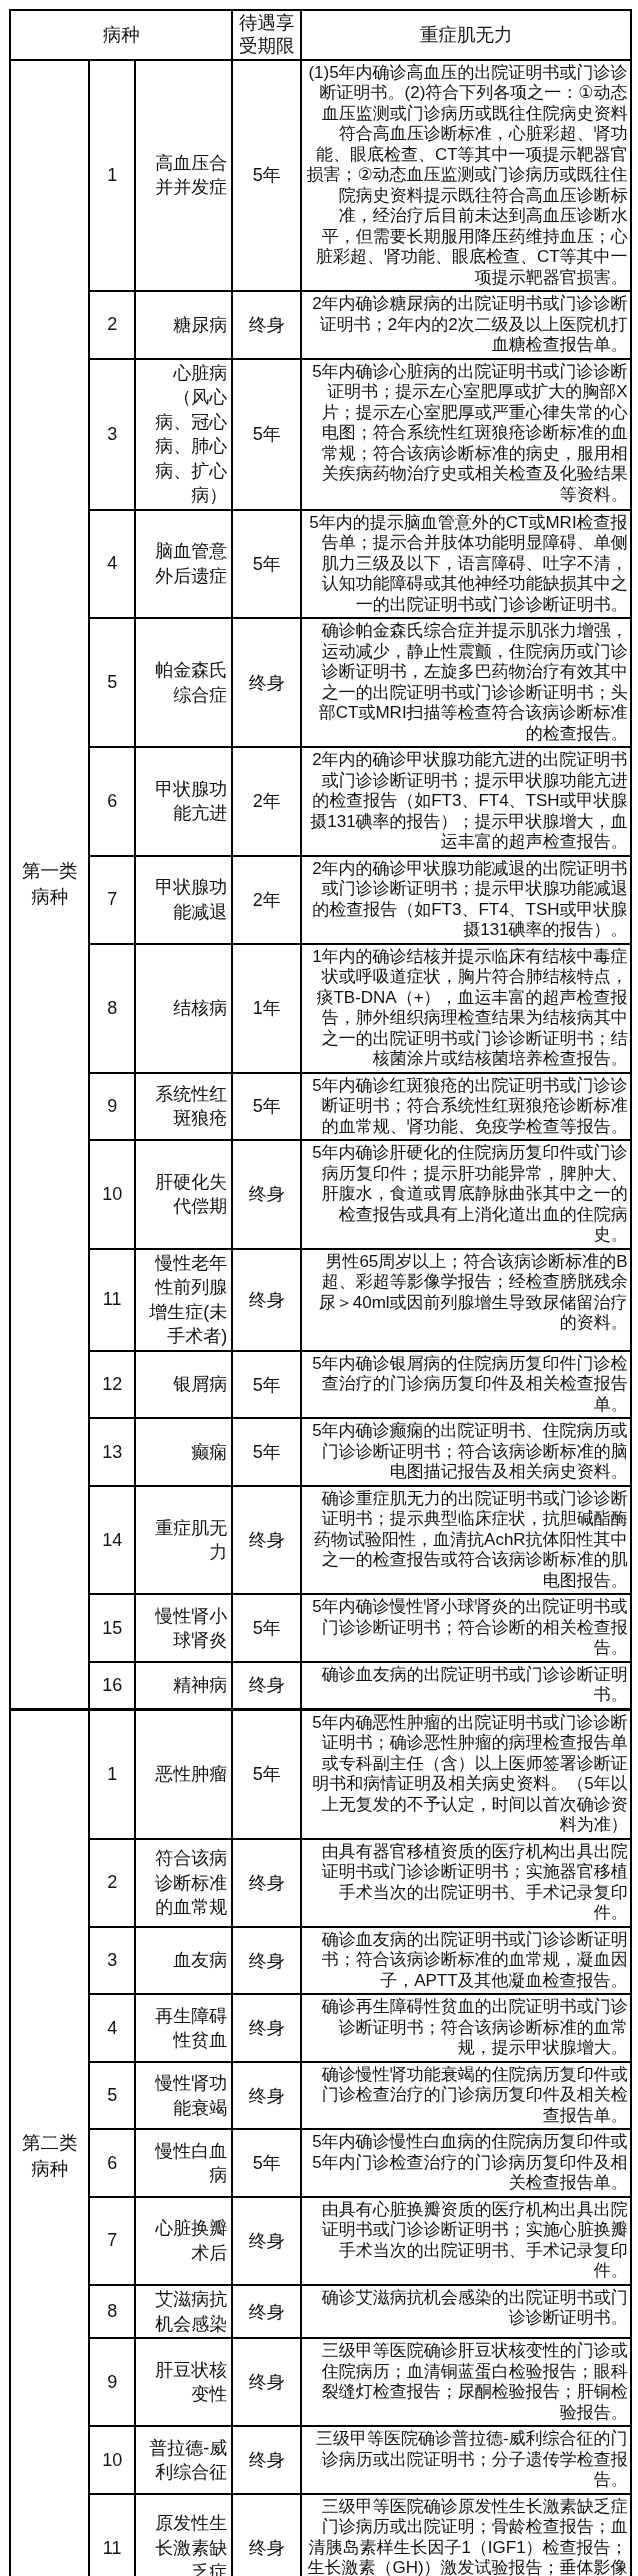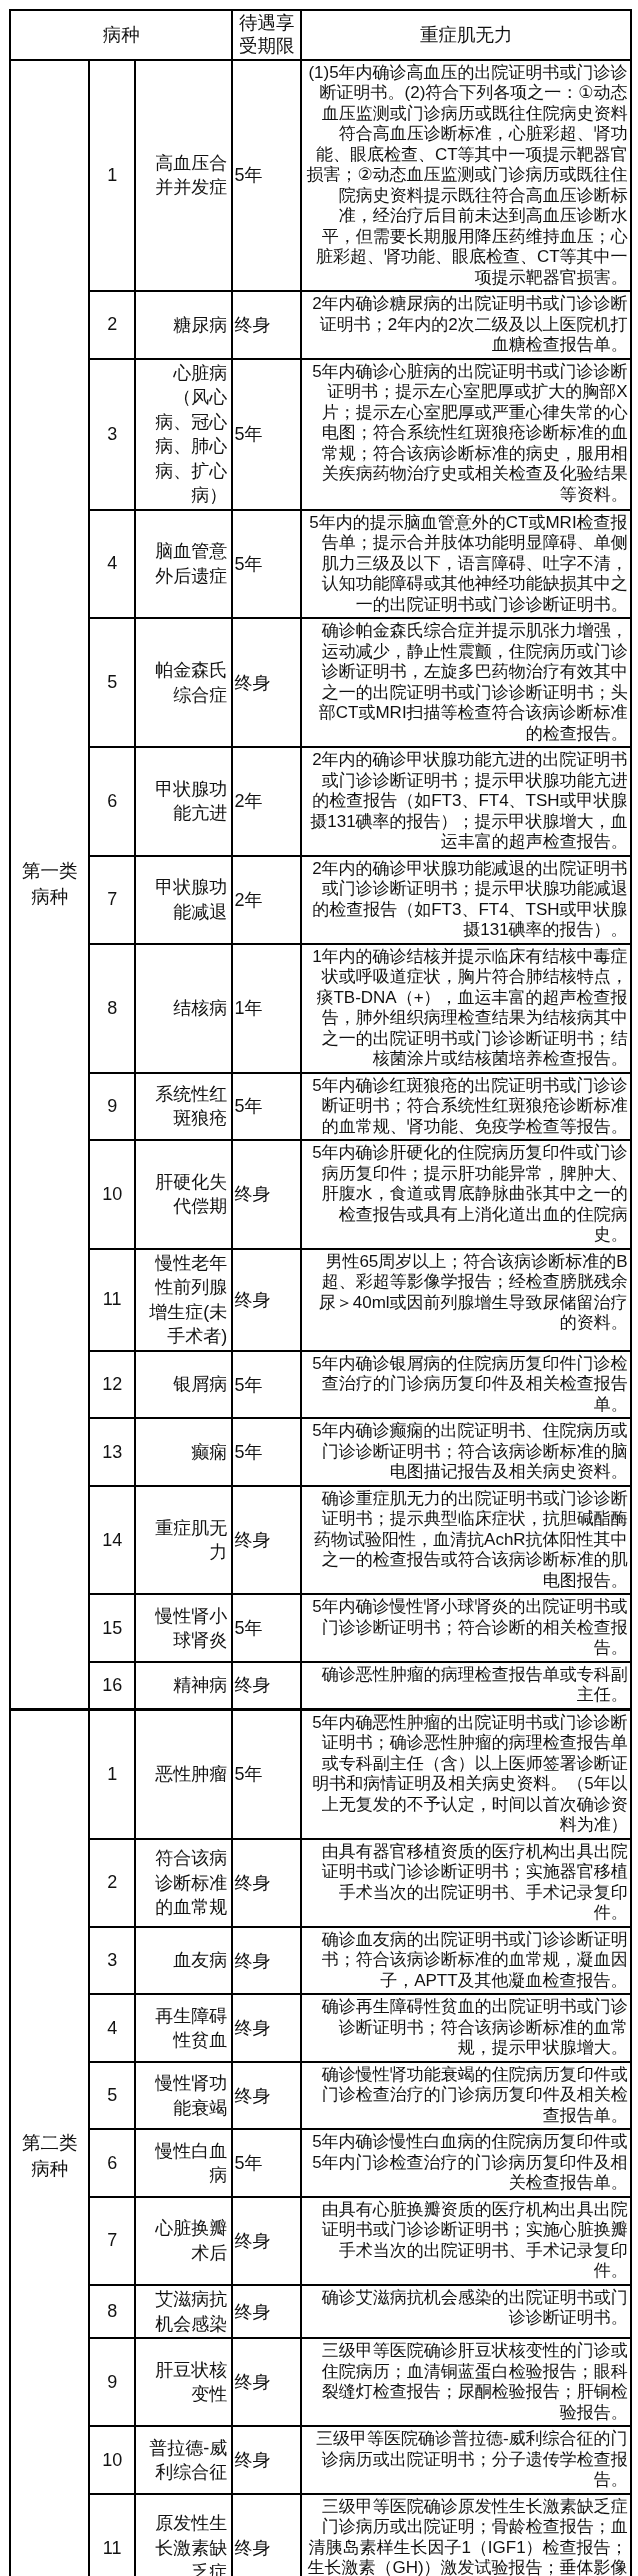--- a/index.html
+++ b/index.html
@@ -68,20 +68,21 @@
   }
   td.name-cell {
     vertical-align: middle;
     font-size: 18px;
     line-height: 24.4px;
     padding: 1.3px 4px 1.3px 6px;
     text-align: right;
     border-radius: 14px;
   }
   td.period-cell {
+    text-align: center;
     vertical-align: middle;
     font-size: 18px;
     padding: 0 1.3px;
   }
   td.material-cell {
     vertical-align: top;
     font-size: 17px;
     line-height: 20.5px;
     padding: 2px 2.6px 2px 4px;
     text-align: right;
@@ -202,21 +203,21 @@
         <tr>
           <td class="num-cell">15</td>
           <td class="name-cell">慢性肾小球肾炎</td>
           <td class="period-cell">5年</td>
           <td class="material-cell">5年内确诊慢性肾小球肾炎的出院证明书或门诊诊断证明书；符合诊断的相关检查报告。</td>
         </tr>
         <tr>
           <td class="num-cell">16</td>
           <td class="name-cell">精神病</td>
           <td class="period-cell">终身</td>
-          <td class="material-cell">确诊恶性肿瘤的病理检查报告单或专科副主任。</td>
+          <td class="material-cell">确诊血友病的出院证明书或门诊诊断证明书。</td>
         </tr>
         <tr class="cat-divider">
           <td rowspan="11" class="cat-cell">
             <div class="cat-label">第二类病种</div>
           </td>
           <td class="num-cell">1</td>
           <td class="name-cell">恶性肿瘤</td>
           <td class="period-cell">5年</td>
           <td class="material-cell">5年内确恶性肿瘤的出院证明书或门诊诊断证明书；确诊恶性肿瘤的病理检查报告单或专科副主任（含）以上医师签署诊断证明书和病情证明及相关病史资料。（5年以上无复发的不予认定，时间以首次确诊资料为准）</td>
         </tr>

